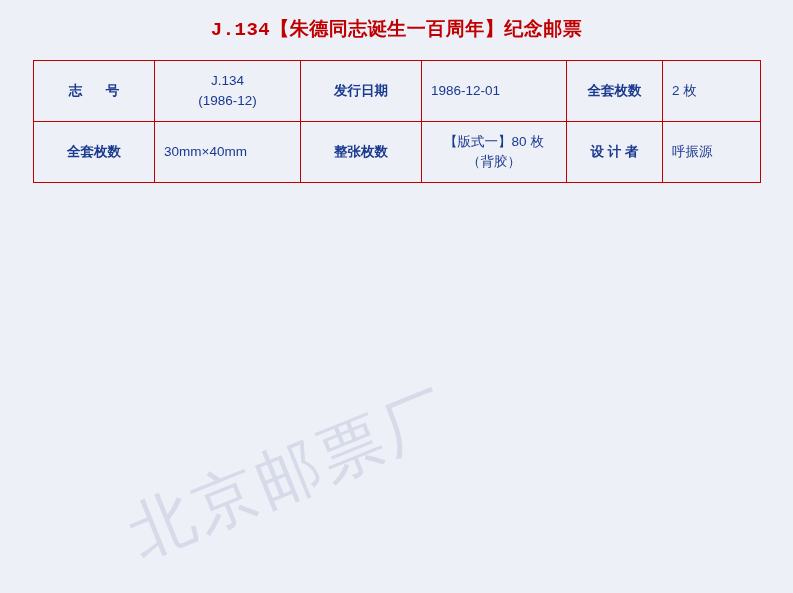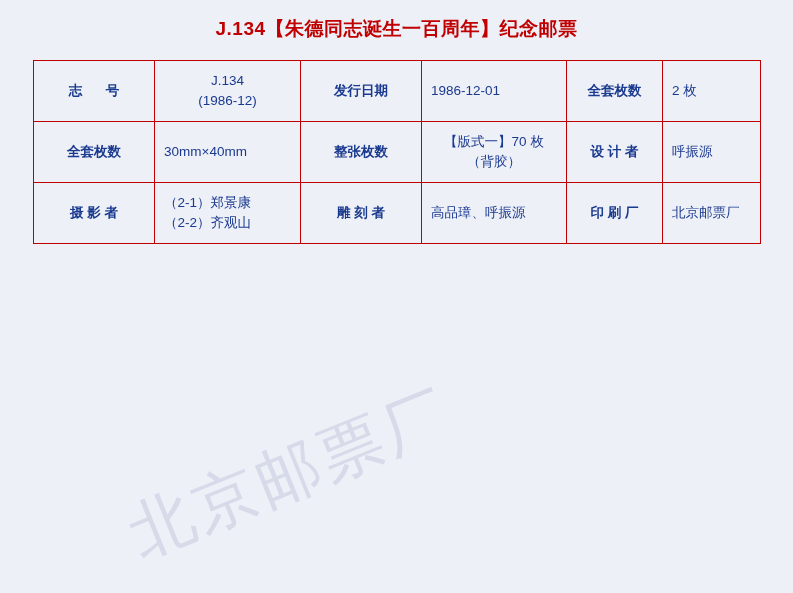--- a/index.html
+++ b/index.html
@@ -25,21 +25,21 @@
     white-space: nowrap;
     letter-spacing: 4px;
     pointer-events: none;
   }
   .page-title {
     text-align: center;
     color: #c00000;
     font-weight: bold;
     font-size: 19px;
     padding-top: 16px;
-    font-family: Liberation Sans, sans-serif;
+    font-family: Liberation Mono, monospace;
     letter-spacing: 0.5px;
   }
   .table-wrap {
     position: absolute;
     left: 33px;
     top: 60px;
     width: 727px;
   }
   table.stamp {
     border-collapse: collapse;
@@ -107,34 +107,23 @@
 
 
 
 
 
     <tr>
       <td class="lbl">全套枚数</td>
       <td class="blue">30mm×40mm</td>
       <td class="lbl">整张枚数</td>
       <td class="blue small-ctr two-line">
-        <div>【版式一】70 枚</div>
+        <div>【版式一】80 枚</div>
         <div>（背胶）</div>
       </td>
       <td class="lbl">设 计 者</td>
       <td class="blue">呼振源</td>
     </tr>
 
-    <tr>
-      <td class="lbl">摄 影 者</td>
-      <td class="blue two-line">
-        <div>（2-1）郑景康</div>
-        <div>（2-2）齐观山</div>
-      </td>
-      <td class="lbl">雕 刻 者</td>
-      <td class="blue">高品璋、呼振源</td>
-      <td class="lbl">印 刷 厂</td>
-      <td class="blue">北京邮票厂</td>
-    </tr>
 
   </tbody>
 </table>
 </div>
 
 </body></html>

